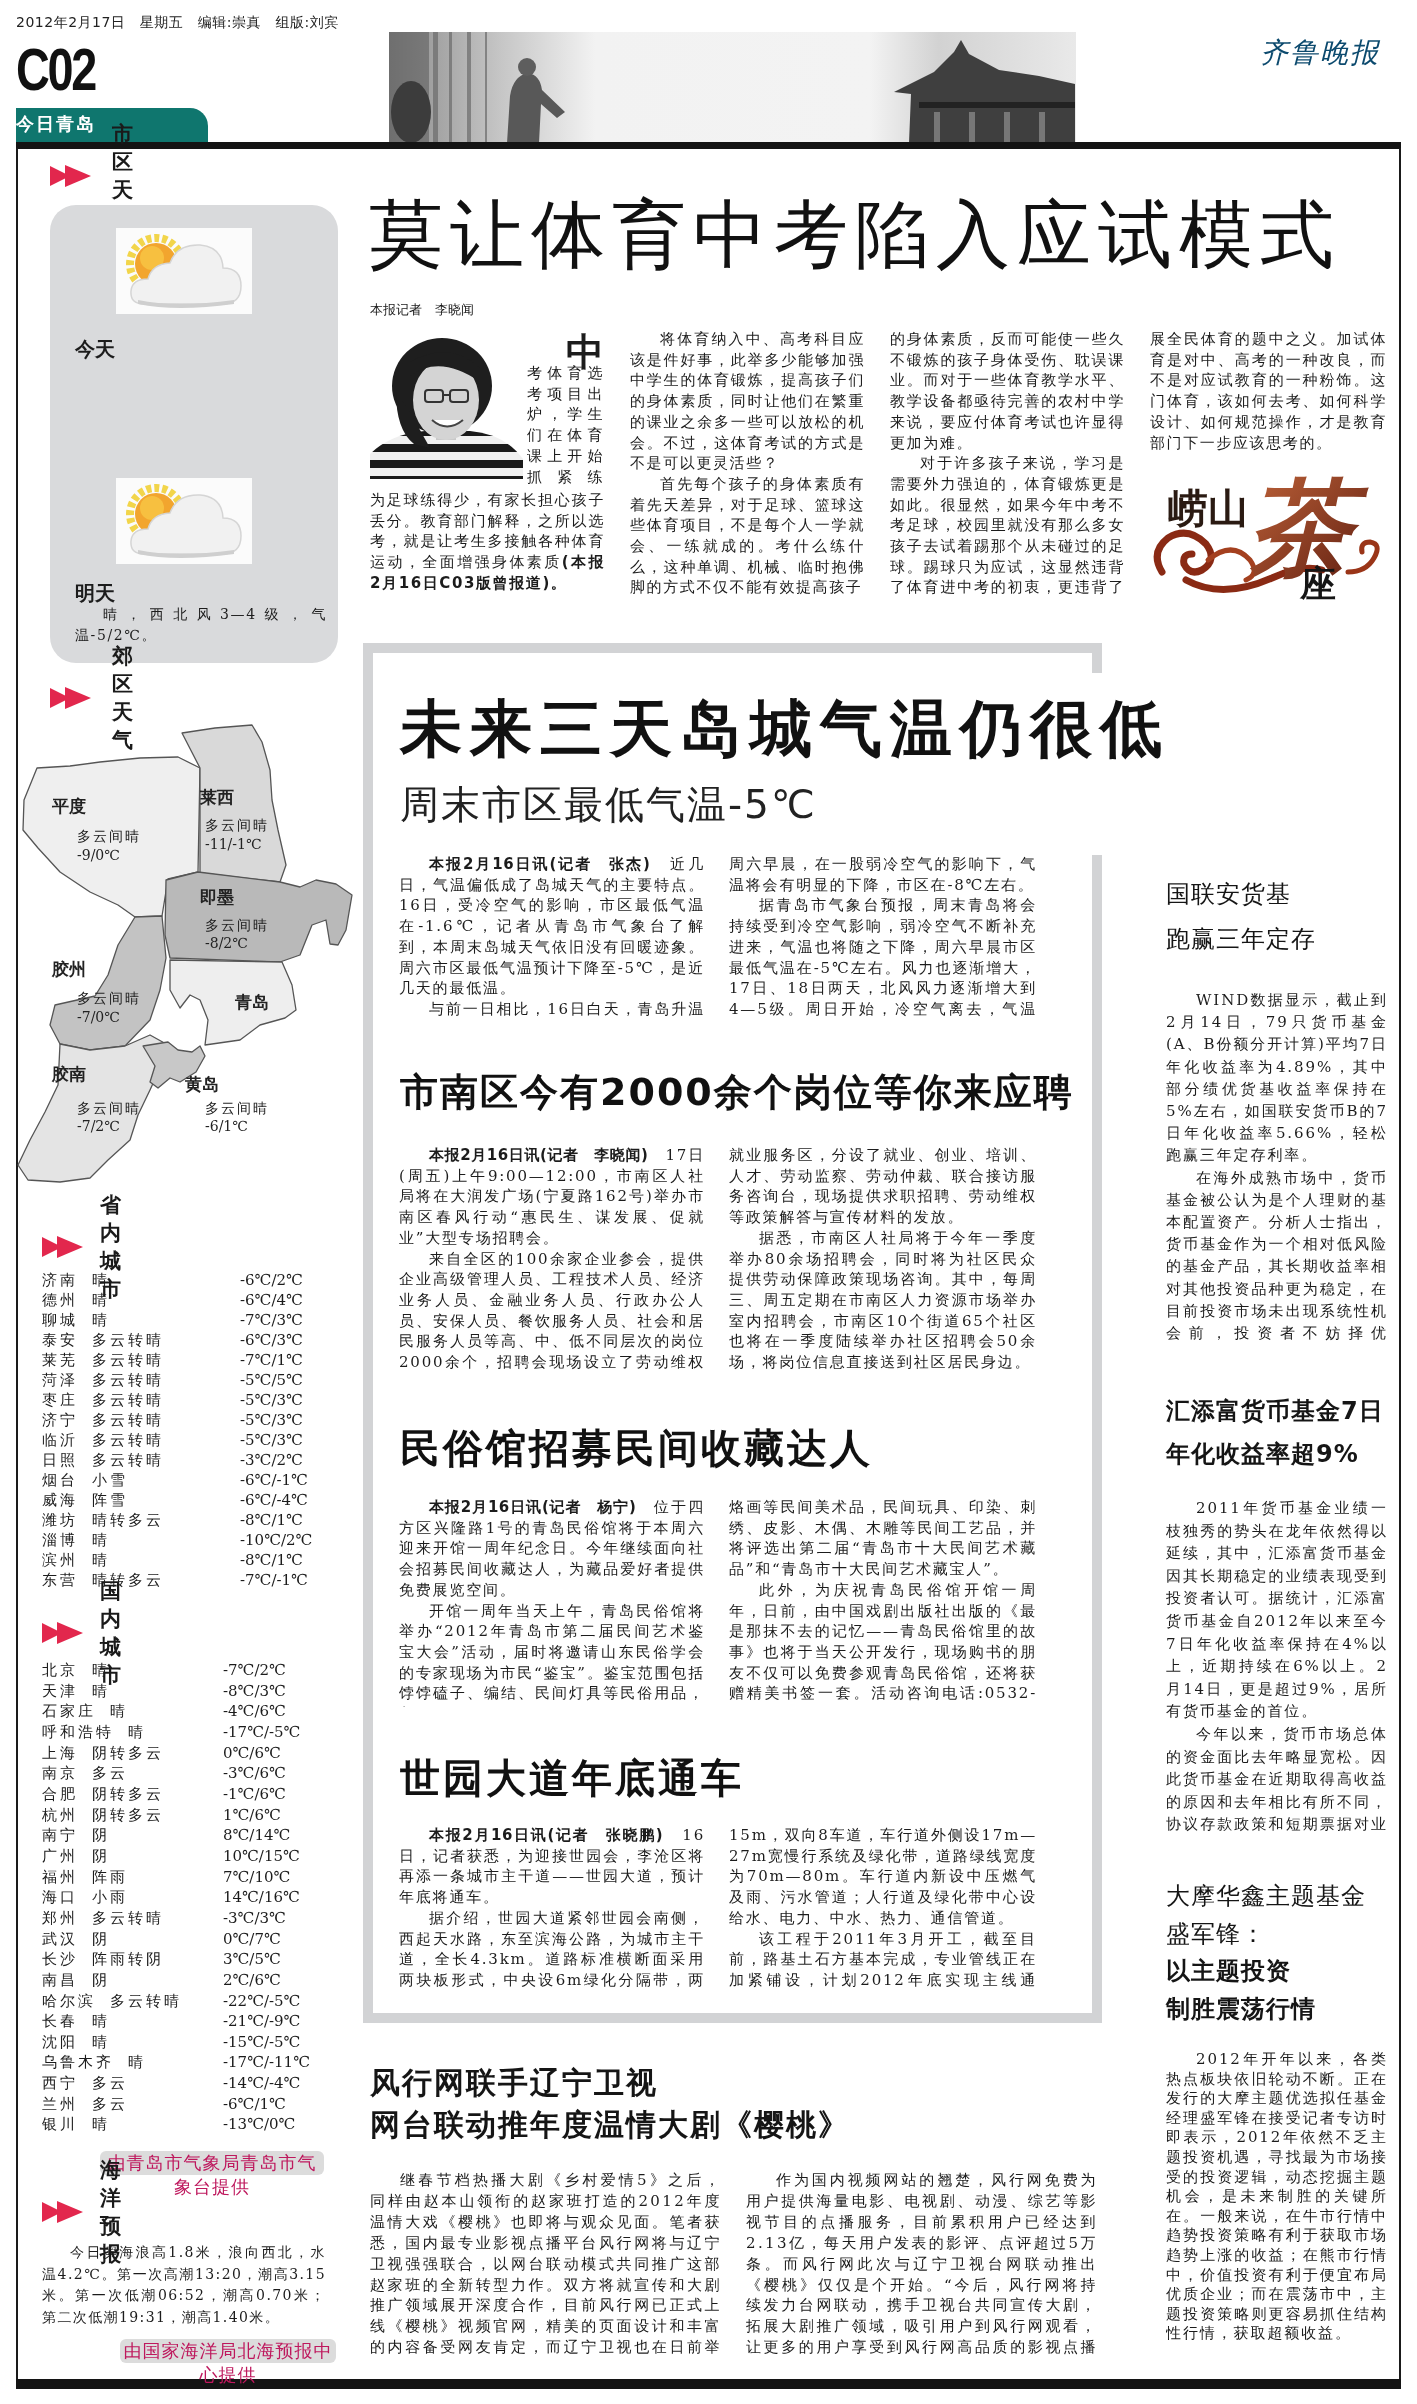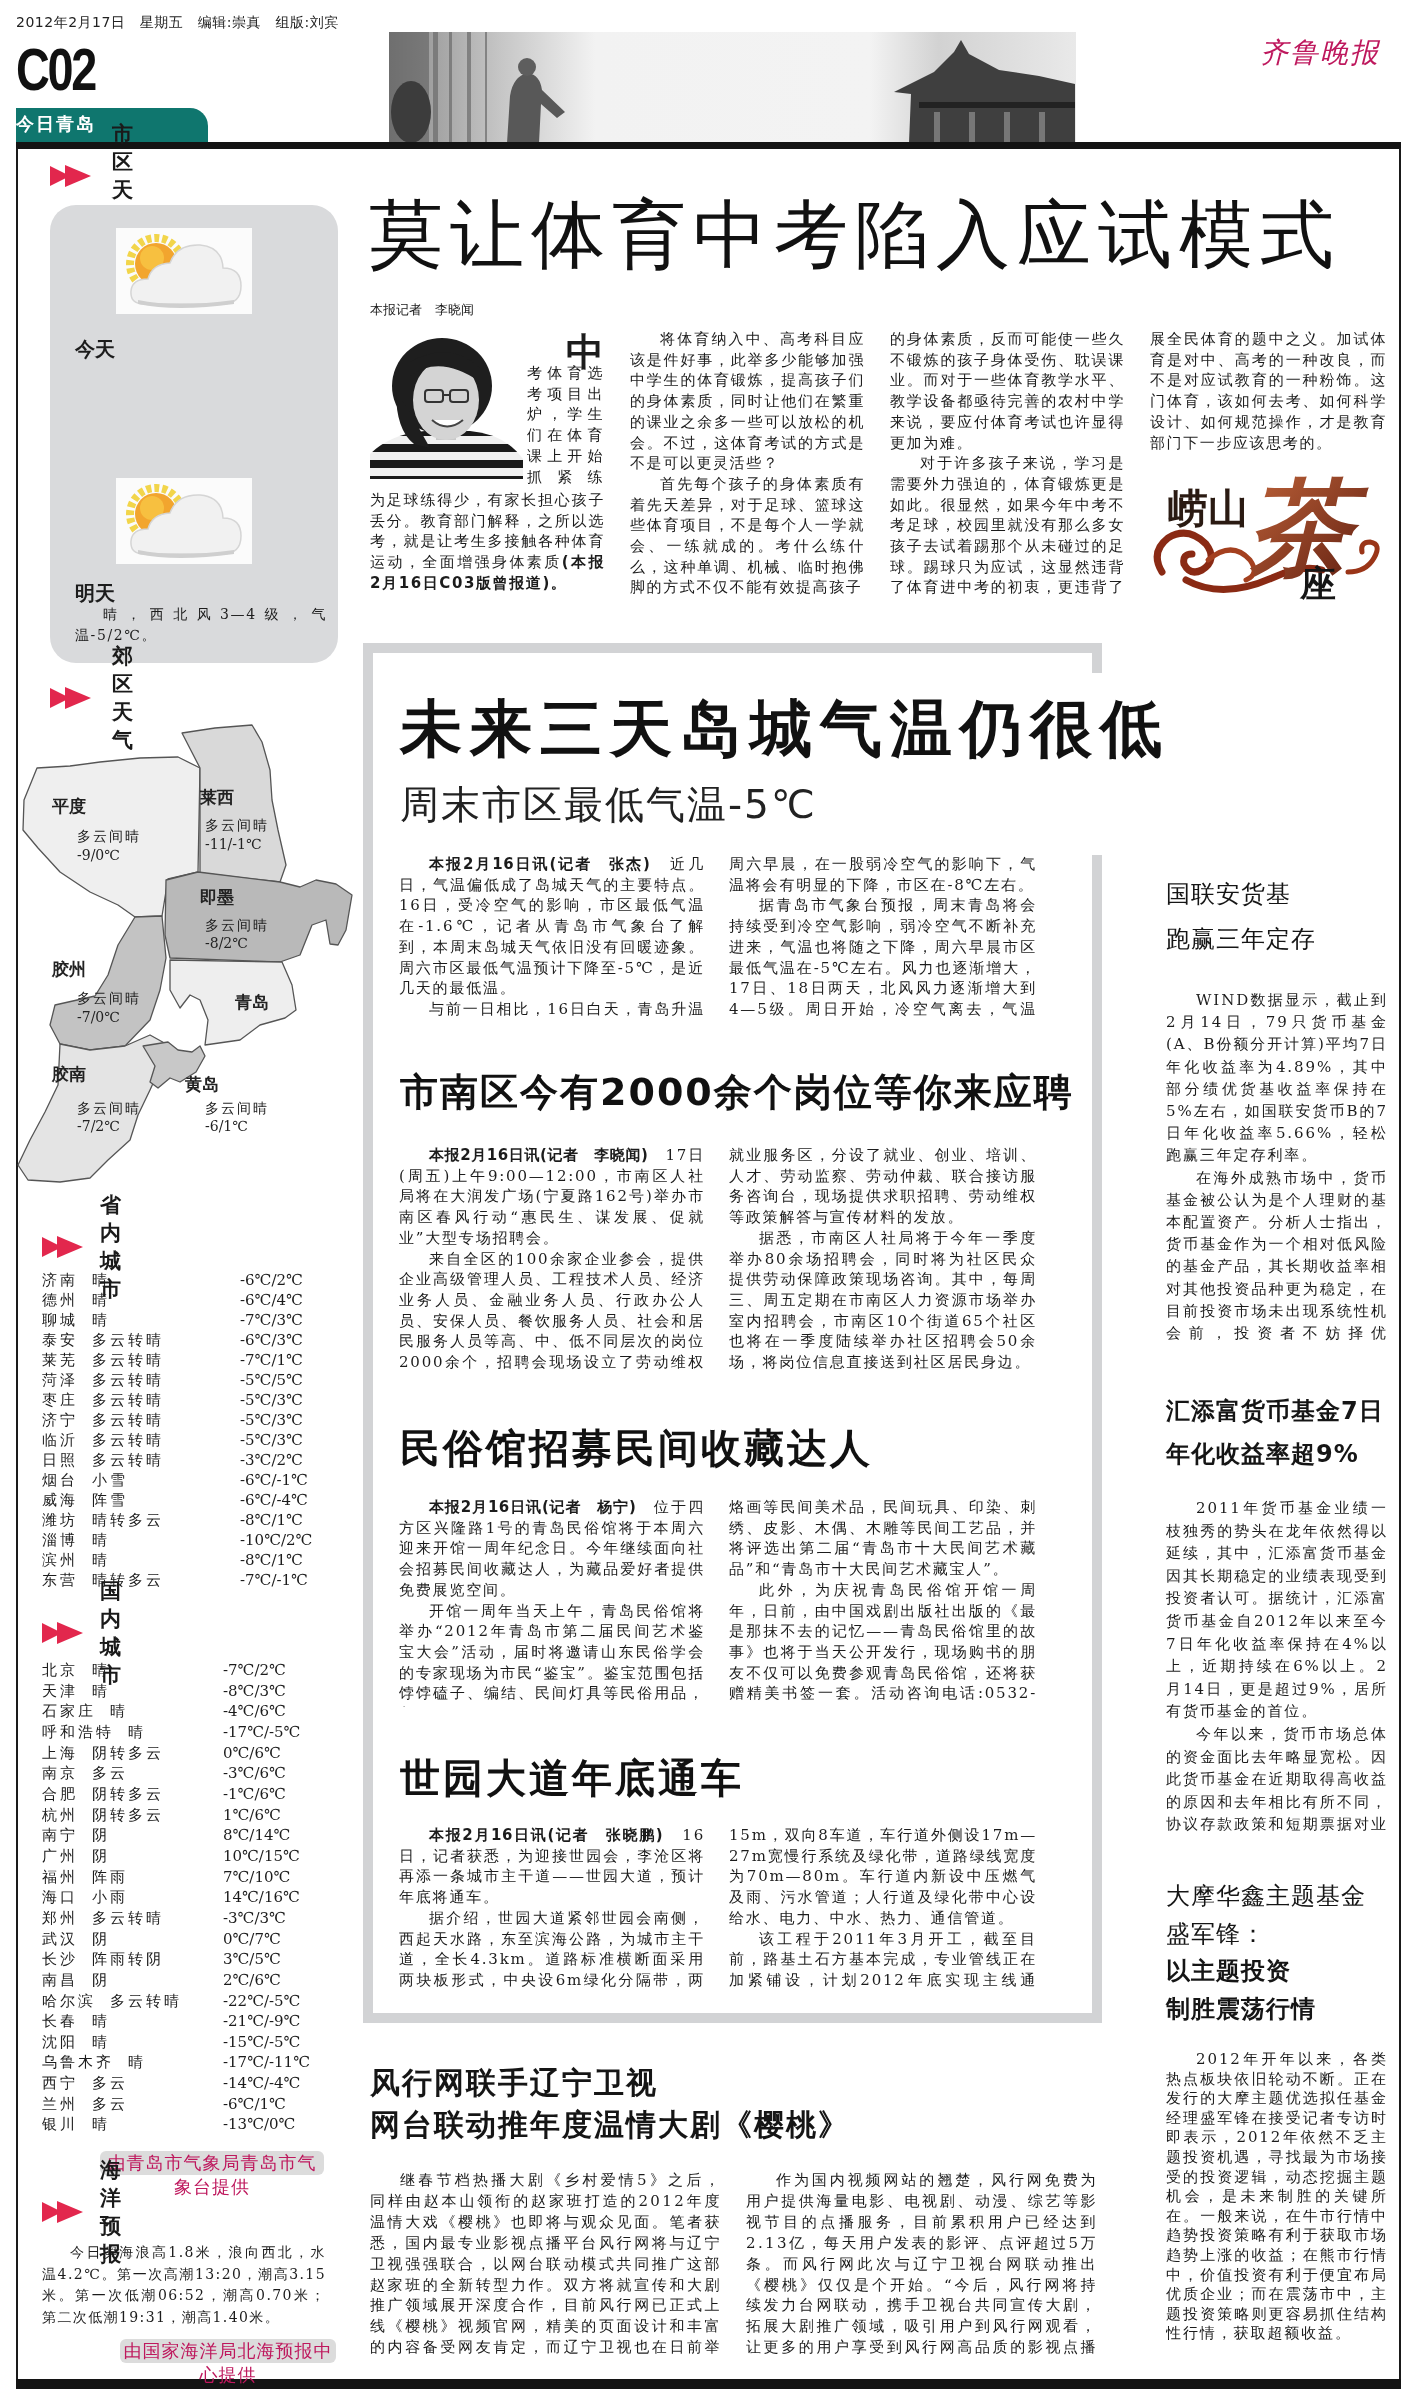--- a/index.html
+++ b/index.html
@@ -10,21 +10,21 @@
 .txt p{margin:0}
 .ind{text-indent:2em}
 .lead{font-family:"DejaVu Sans","Liberation Sans",sans-serif;font-weight:bold;letter-spacing:.5px}
 .hl{font-family:"DejaVu Sans","Liberation Sans",sans-serif;white-space:nowrap;line-height:1;color:#111}
 
 
 .dateline{font-family:"DejaVu Sans",sans-serif;font-size:14px;color:#222;white-space:pre;letter-spacing:.5px}
 .pageno{font-family:"Liberation Sans",sans-serif;font-weight:bold;font-size:60px;line-height:1;letter-spacing:-3px;transform:scaleX(.78);transform-origin:left top;color:#111}
 .tab{background:#0f766e;border-top-right-radius:18px;color:#fff;font-family:"DejaVu Sans",sans-serif;font-weight:bold;font-size:18px;line-height:32px;letter-spacing:2px}
 .mast-title{font-family:"DejaVu Serif",serif;font-weight:bold;font-style:italic;font-size:80px;letter-spacing:8px;color:#151515;line-height:1;text-shadow:2px 2px 3px #888}
-.paper-logo{font-family:"DejaVu Serif",serif;font-style:italic;font-size:28px;letter-spacing:2px;color:#be185d}
+.paper-logo{font-family:"DejaVu Serif",serif;font-style:italic;font-size:28px;letter-spacing:2px;color:#0c4a6e}
 .blackbar{background:#141414}
 .vline{background:#1a1a1a;width:2px}
 
 
 .sec-head{display:flex;align-items:center;height:26px}
 .sec-arrow{margin-right:20px;flex:none}
 .sec-title{font-family:"DejaVu Sans",sans-serif;font-weight:bold;font-size:21px;letter-spacing:1px;color:#1a1a1a}
 .wbox{background:#d9dadc;border-radius:26px}
 .wicon{background:#fbfbfb}
 .wday{font-family:"DejaVu Sans",sans-serif;font-weight:bold;font-size:20px}

